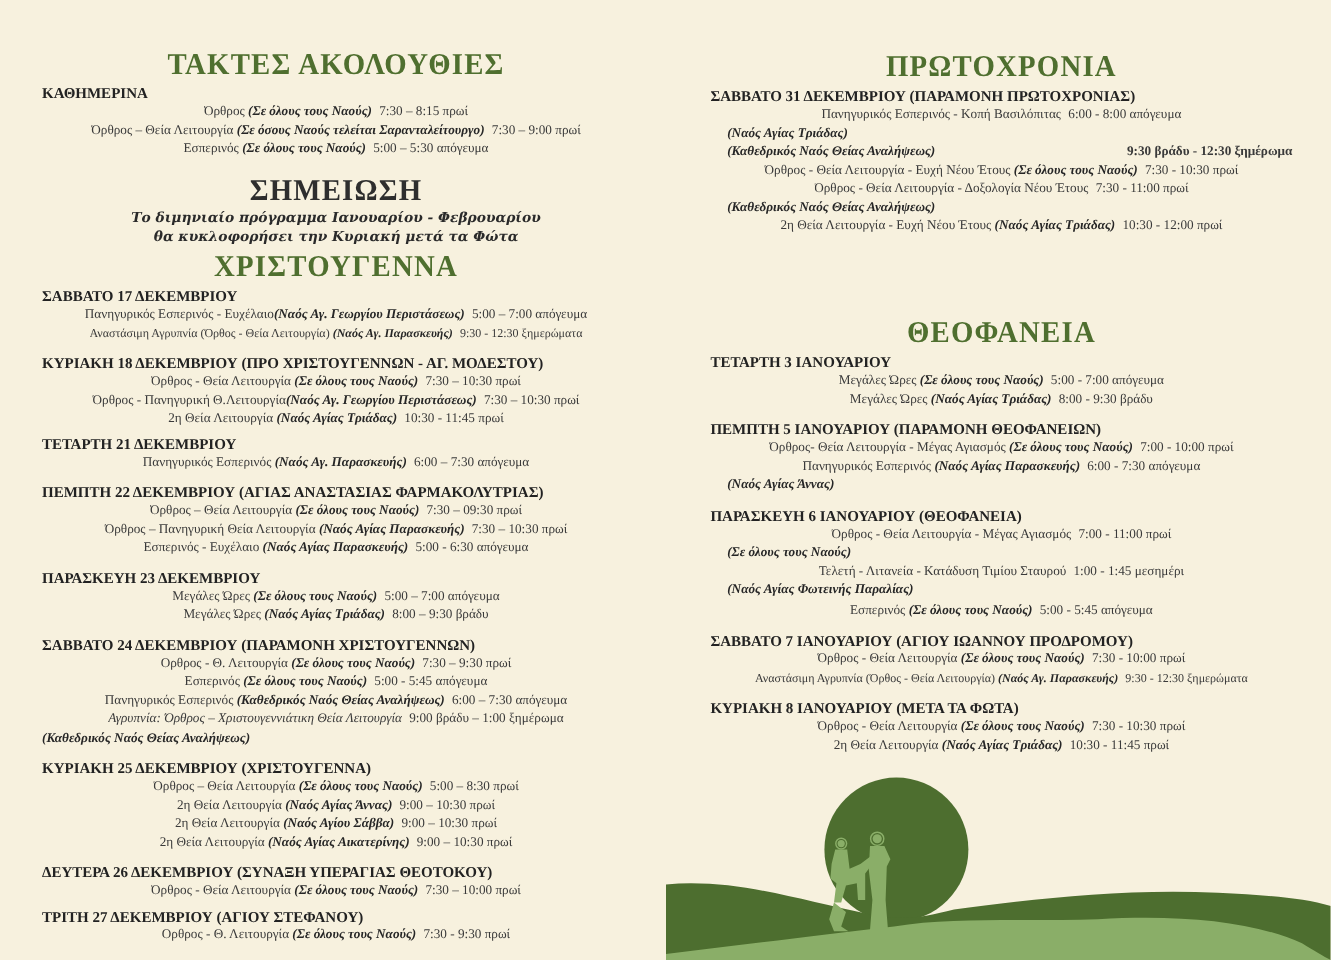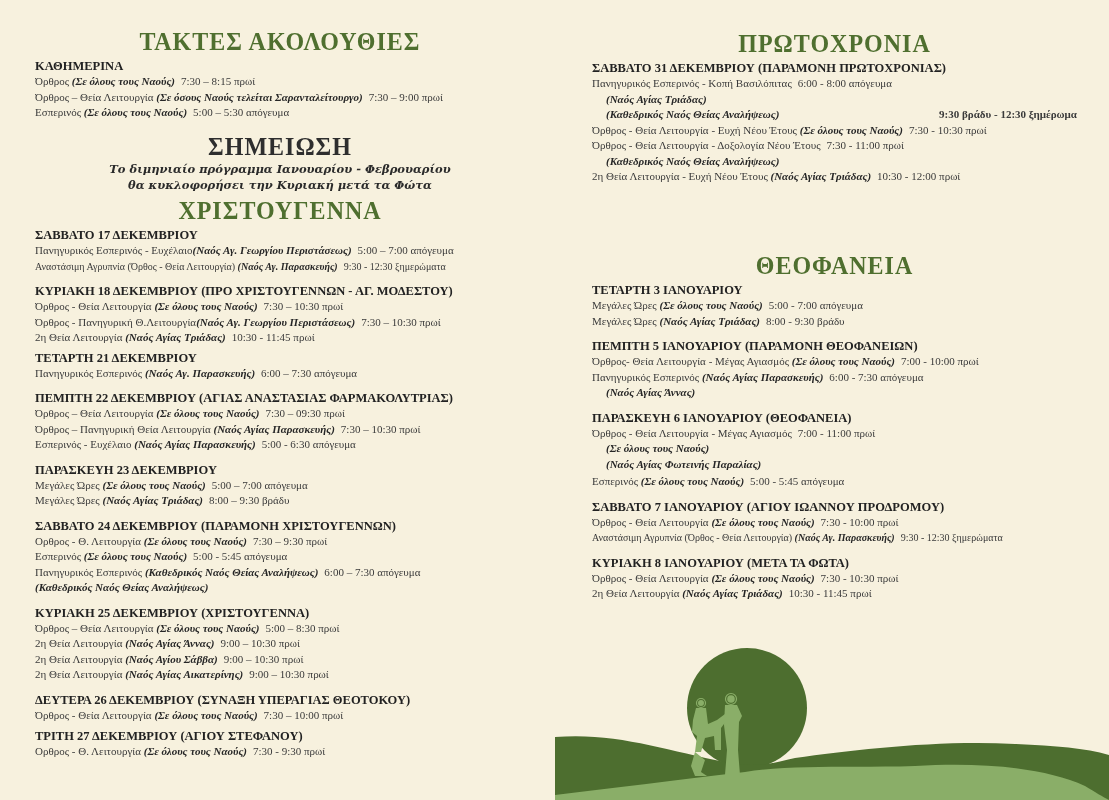--- a/index.html
+++ b/index.html
@@ -6,42 +6,42 @@
   body {
     width: 1109px; height: 800px; overflow: hidden;
     background: #f7f1de;
     font-family: "DejaVu Serif", "Liberation Serif", serif;
     color: #2a2a2a;
     position: relative;
   }
   .page { position: absolute; top: 0; height: 800px; }
   .left { left: 0; width: 555px; }
   .right { left: 555px; width: 554px; }
-  .content { position: absolute; left: 35px; right: 30px; }
+  .content { position: absolute; left: 35px; right: 30px; margin-top: 12px; }
   .right .content { left: 37px; right: 32px; }
 
   .sec-title {
     text-align: center; color: #4f6f2f; font-weight: bold;
     font-family: "Liberation Serif", "DejaVu Serif", serif;
     font-size: 24px; letter-spacing: 1px; line-height: 28px;
     transform: scaleY(1.05);
   }
   .note-title { color: #2e2e2e; }
   .note-text {
     text-align: center; font-style: italic; font-weight: bold;
     font-size: 11.5px; line-height: 16px; color: #2a2a2a;
   }
   .day {
     font-weight: bold; font-size: 12.5px; line-height: 16px;
     color: #222; margin-top: 9px;
     font-family: "Liberation Serif", "DejaVu Serif", serif;
   }
   .day.first { margin-top: 2px; }
   .row {
-    display: flex; justify-content: flex-start; align-items: baseline;
+    display: flex; justify-content: center; align-items: baseline;
     font-size: 11px; line-height: 15.5px; color: #3a3a3a;
     white-space: nowrap;
     font-family: "Liberation Serif", "DejaVu Serif", serif;
   }
   .row .svc { overflow: hidden; }
   .row .loc { font-style: italic; font-weight: bold; color: #262626; }
   .row .time { padding-left: 6px; }
   .row.small { font-size: 10px; }
   .subloc {
     font-style: italic; font-weight: bold; font-size: 11px; line-height: 15.5px;
@@ -144,20 +144,24 @@
         <span class="time">7:30 – 9:30 πρωί</span>
       </div>
     <div class="row">
         <span class="svc"><span>Εσπερινός </span><span class="loc">(Σε όλους τους Ναούς)</span></span>
         <span class="time">5:00 - 5:45 απόγευμα</span>
       </div>
     <div class="row">
         <span class="svc"><span>Πανηγυρικός Εσπερινός </span><span class="loc">(Καθεδρικός Ναός Θείας Αναλήψεως)</span></span>
         <span class="time">6:00 – 7:30 απόγευμα</span>
       </div>
+    <div class="row">
+        <span class="svc it">Αγρυπνία: Όρθρος – Χριστουγεννιάτικη Θεία Λειτουργία</span>
+        <span class="time">9:00 βράδυ – 1:00 ξημέρωμα</span>
+      </div>
     <div class="subloc flush">(Καθεδρικός Ναός Θείας Αναλήψεως)</div>
 
     <div class="day">ΚΥΡΙΑΚΗ 25 ΔΕΚΕΜΒΡΙΟΥ (ΧΡΙΣΤΟΥΓΕΝΝΑ)</div>
     <div class="row">
         <span class="svc"><span>Όρθρος – Θεία Λειτουργία </span><span class="loc">(Σε όλους τους Ναούς)</span></span>
         <span class="time">5:00 – 8:30 πρωί</span>
       </div>
     <div class="row">
         <span class="svc"><span>2η Θεία Λειτουργία </span><span class="loc">(Ναός Αγίας Άννας)</span></span>
         <span class="time">9:00 – 10:30 πρωί</span>
@@ -238,20 +242,24 @@
         <span class="time">6:00 - 7:30 απόγευμα</span>
       </div>
     <div class="subloc">(Ναός Αγίας Άννας)</div>
 
     <div class="day">ΠΑΡΑΣΚΕΥΗ 6 ΙΑΝΟΥΑΡΙΟΥ (ΘΕΟΦΑΝΕΙΑ)</div>
     <div class="row">
         <span class="svc">Όρθρος - Θεία Λειτουργία - Μέγας Αγιασμός</span>
         <span class="time">7:00 - 11:00 πρωί</span>
       </div>
     <div class="subloc">(Σε όλους τους Ναούς)</div>
+    <div class="row">
+        <span class="svc">Τελετή - Λιτανεία - Κατάδυση Τιμίου Σταυρού</span>
+        <span class="time">1:00 - 1:45 μεσημέρι</span>
+      </div>
     <div class="subloc">(Ναός Αγίας Φωτεινής Παραλίας)</div>
     <div class="row" style="margin-top:2px">
         <span class="svc"><span>Εσπερινός </span><span class="loc">(Σε όλους τους Ναούς)</span></span>
         <span class="time">5:00 - 5:45 απόγευμα</span>
       </div>
 
     <div class="day">ΣΑΒΒΑΤΟ 7 ΙΑΝΟΥΑΡΙΟΥ (ΑΓΙΟΥ ΙΩΑΝΝΟΥ ΠΡΟΔΡΟΜΟΥ)</div>
     <div class="row">
         <span class="svc"><span>Όρθρος - Θεία Λειτουργία </span><span class="loc">(Σε όλους τους Ναούς)</span></span>
         <span class="time">7:30 - 10:00 πρωί</span>

